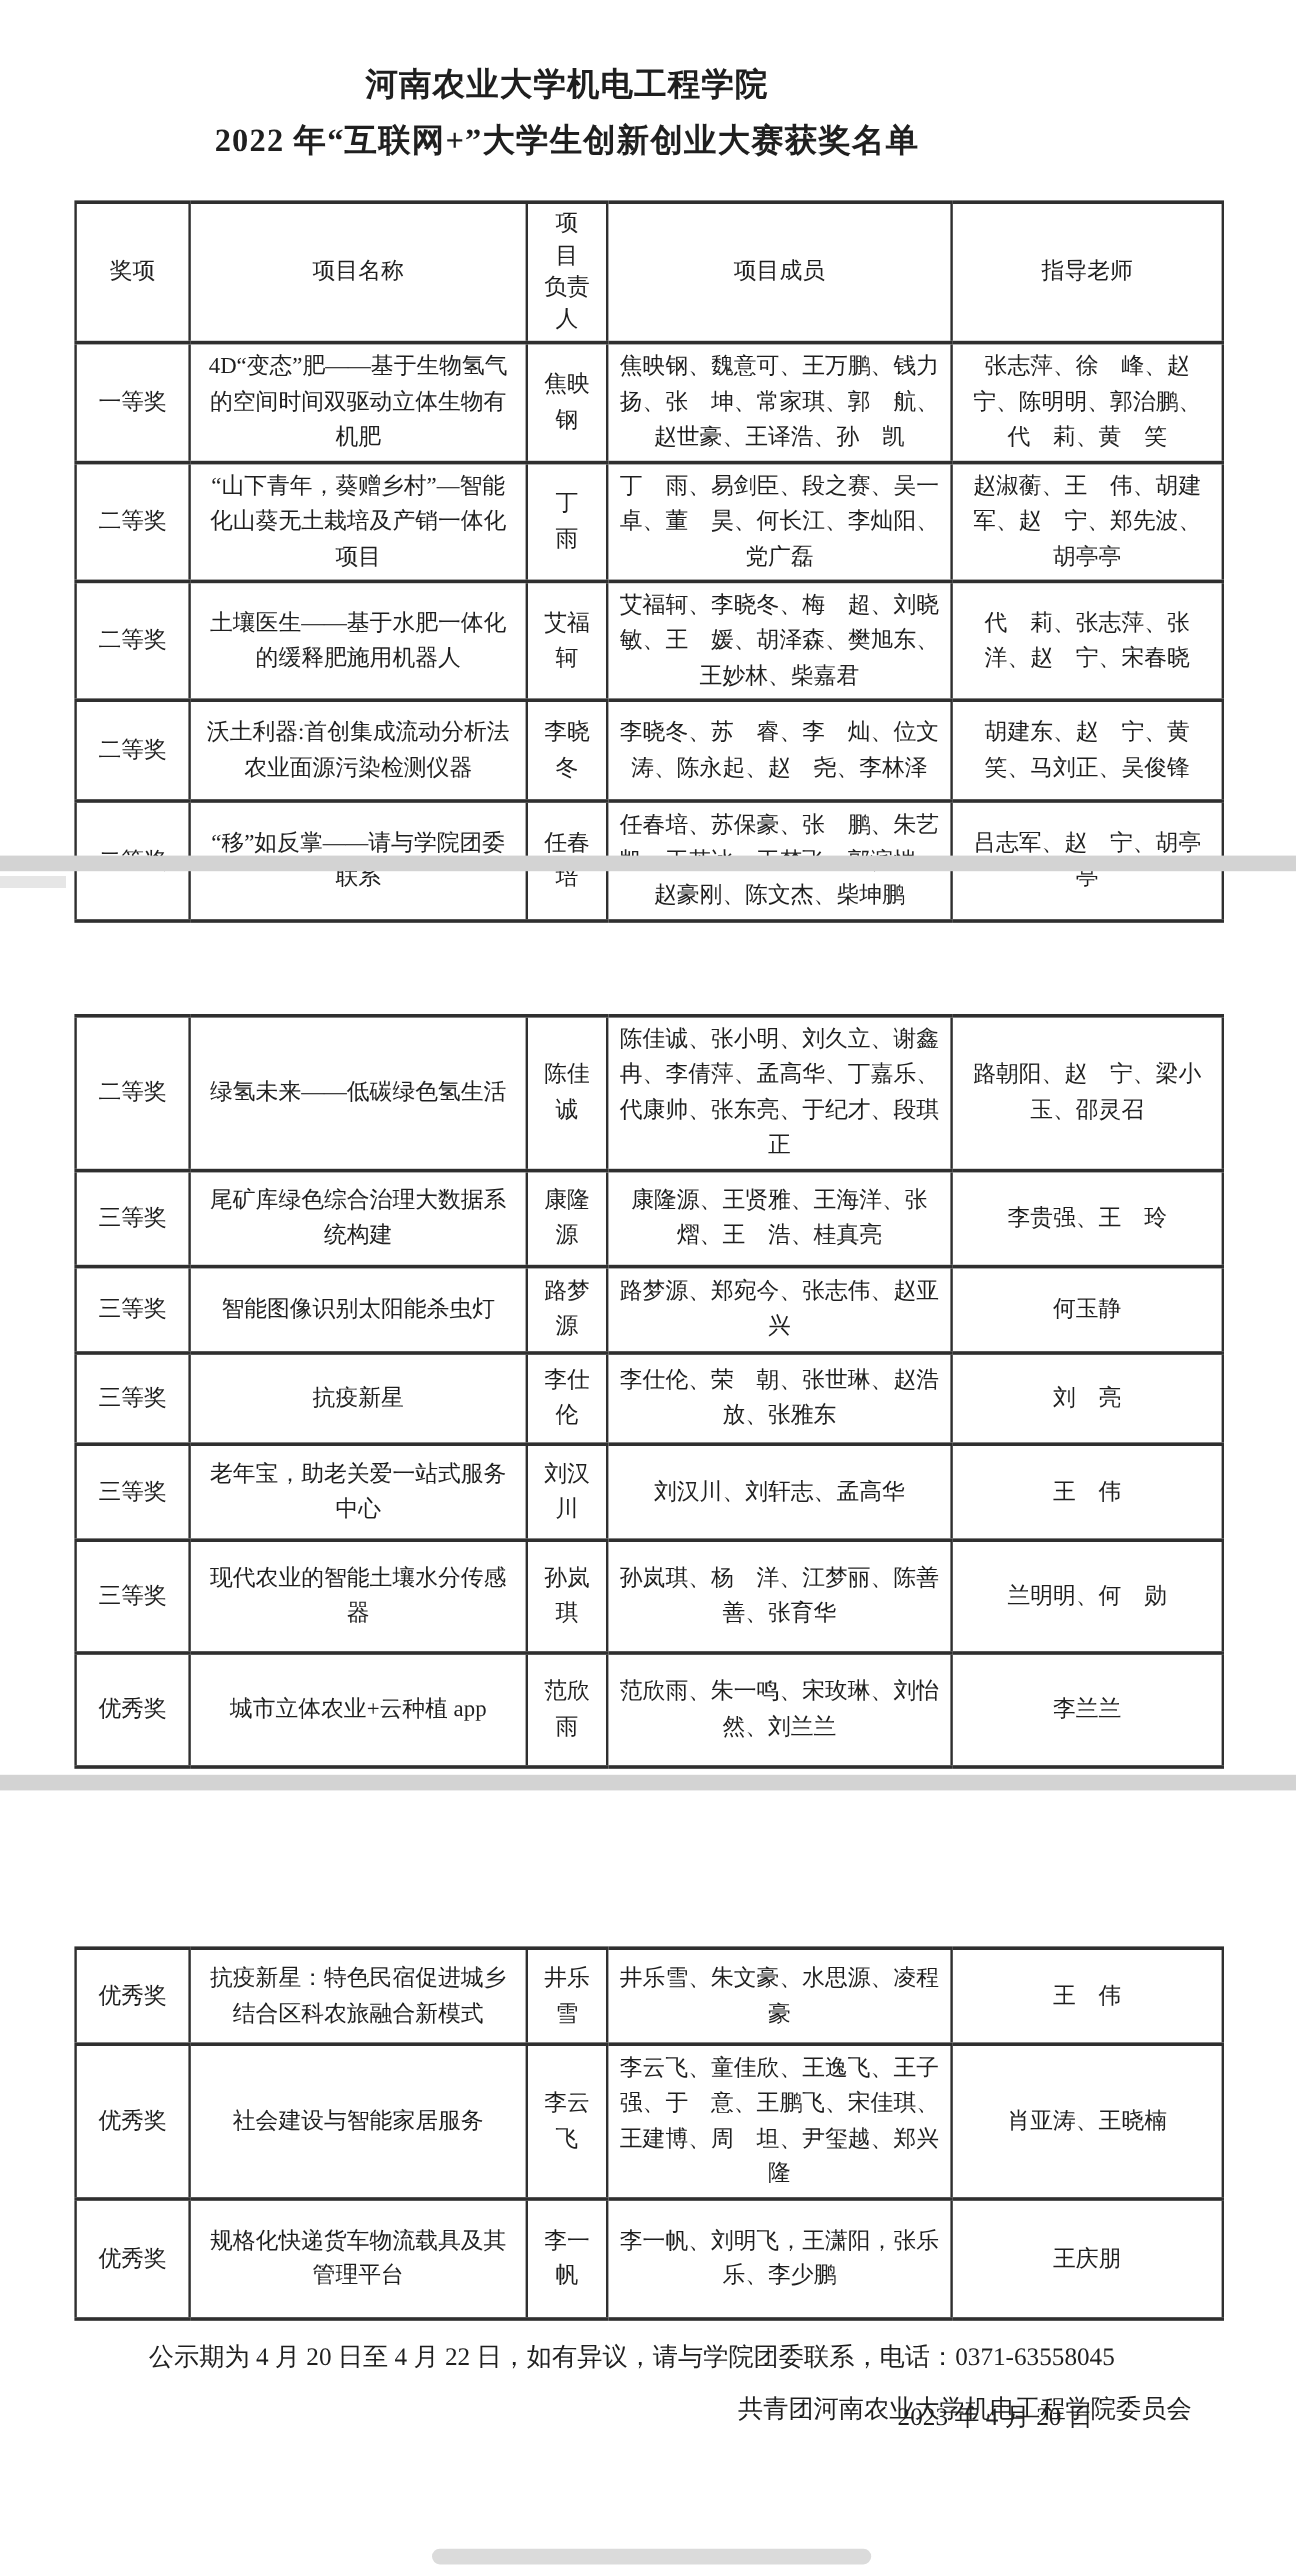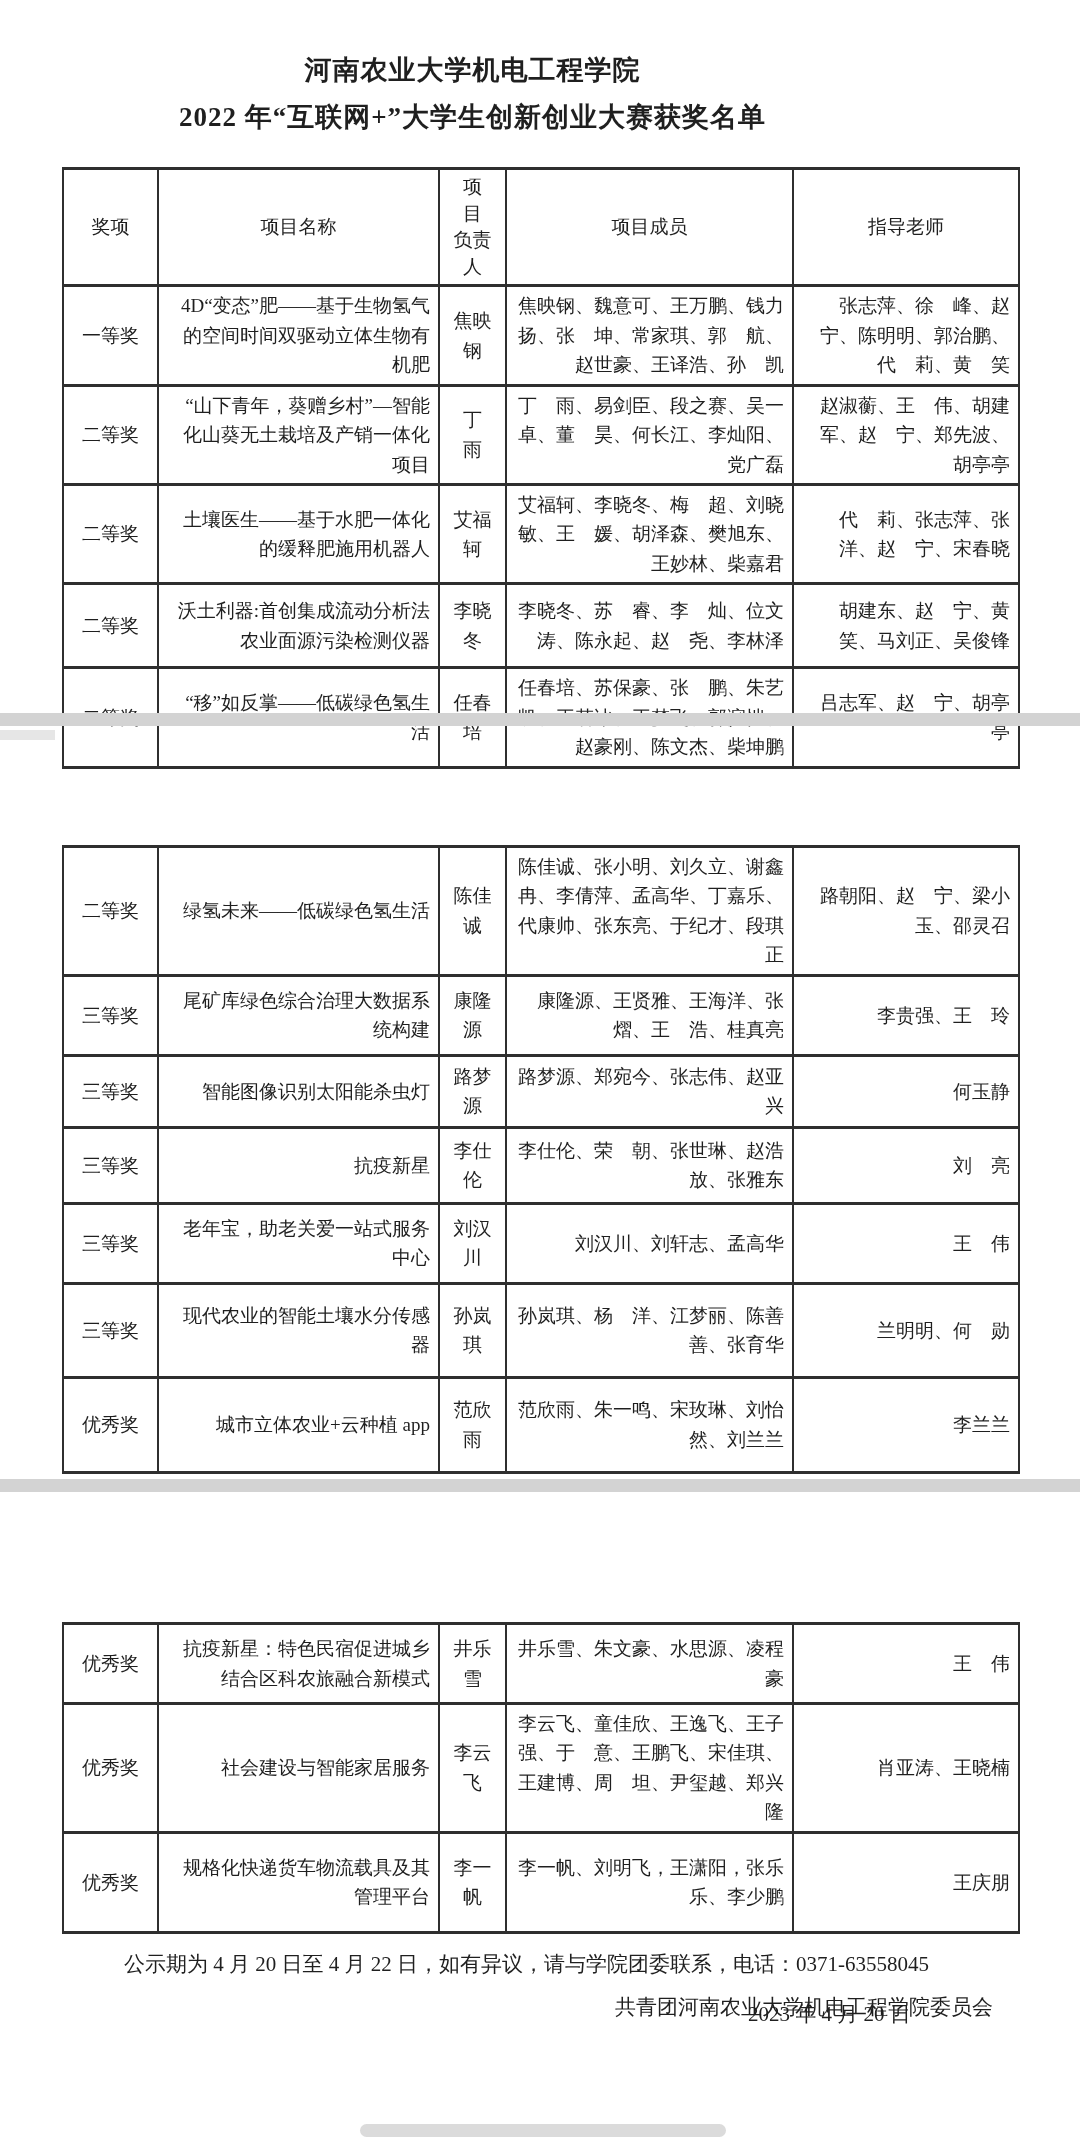--- a/index.html
+++ b/index.html
@@ -32,21 +32,21 @@
     padding:4px 8px;
     line-height:1.55;
     word-break:break-all;
   }
   table.awards th{
     font-weight:normal;text-align:center;white-space:pre-line;
     line-height:1.4;
   }
   td.award-cell, td.leader-cell{text-align:center;padding:4px 2px;}
   td.project-cell, td.members-cell, td.advisors-cell{
-    text-align:right;padding:4px 10px 4px 13px;font-family:Liberation Serif, serif;
+    text-align:center;padding:4px 10px 4px 13px;font-family:Liberation Serif, serif;
   }
   .divider{
     position:absolute;left:0;width:1080px;height:13px;
     background:#d3d3d3;
   }
   .divider-chip{
     position:absolute;left:0;width:55px;height:10px;
     background:#e6e6e6;
   }
   .footer-text{
@@ -108,21 +108,21 @@
       </tr>
       <tr style="height: 84px;">
         <td class="award-cell">二等奖</td>
         <td class="project-cell">沃土利器:首创集成流动分析法农业面源污染检测仪器</td>
         <td class="leader-cell">李晓冬</td>
         <td class="members-cell">李晓冬、苏　睿、李　灿、位文涛、陈永起、赵　尧、李林泽</td>
         <td class="advisors-cell">胡建东、赵　宁、黄　笑、马刘正、吴俊锋</td>
       </tr>
       <tr style="height: 82px;">
         <td class="award-cell">二等奖</td>
-        <td class="project-cell">“移”如反掌——低碳绿色氢生活</td>
+        <td class="project-cell">“移”如反掌——请与学院团委联系</td>
         <td class="leader-cell">任春培</td>
         <td class="members-cell">任春培、苏保豪、张　鹏、朱艺凯、王若冰、王梦飞、郭滨恺、赵豪刚、陈文杰、柴坤鹏</td>
         <td class="advisors-cell">吕志军、赵　宁、胡亭亭</td>
       </tr>
     </tbody>
 </table>
 
 <div class="divider" style="top:713px"></div>
 <div class="divider-chip" style="top:730px"></div>
 

